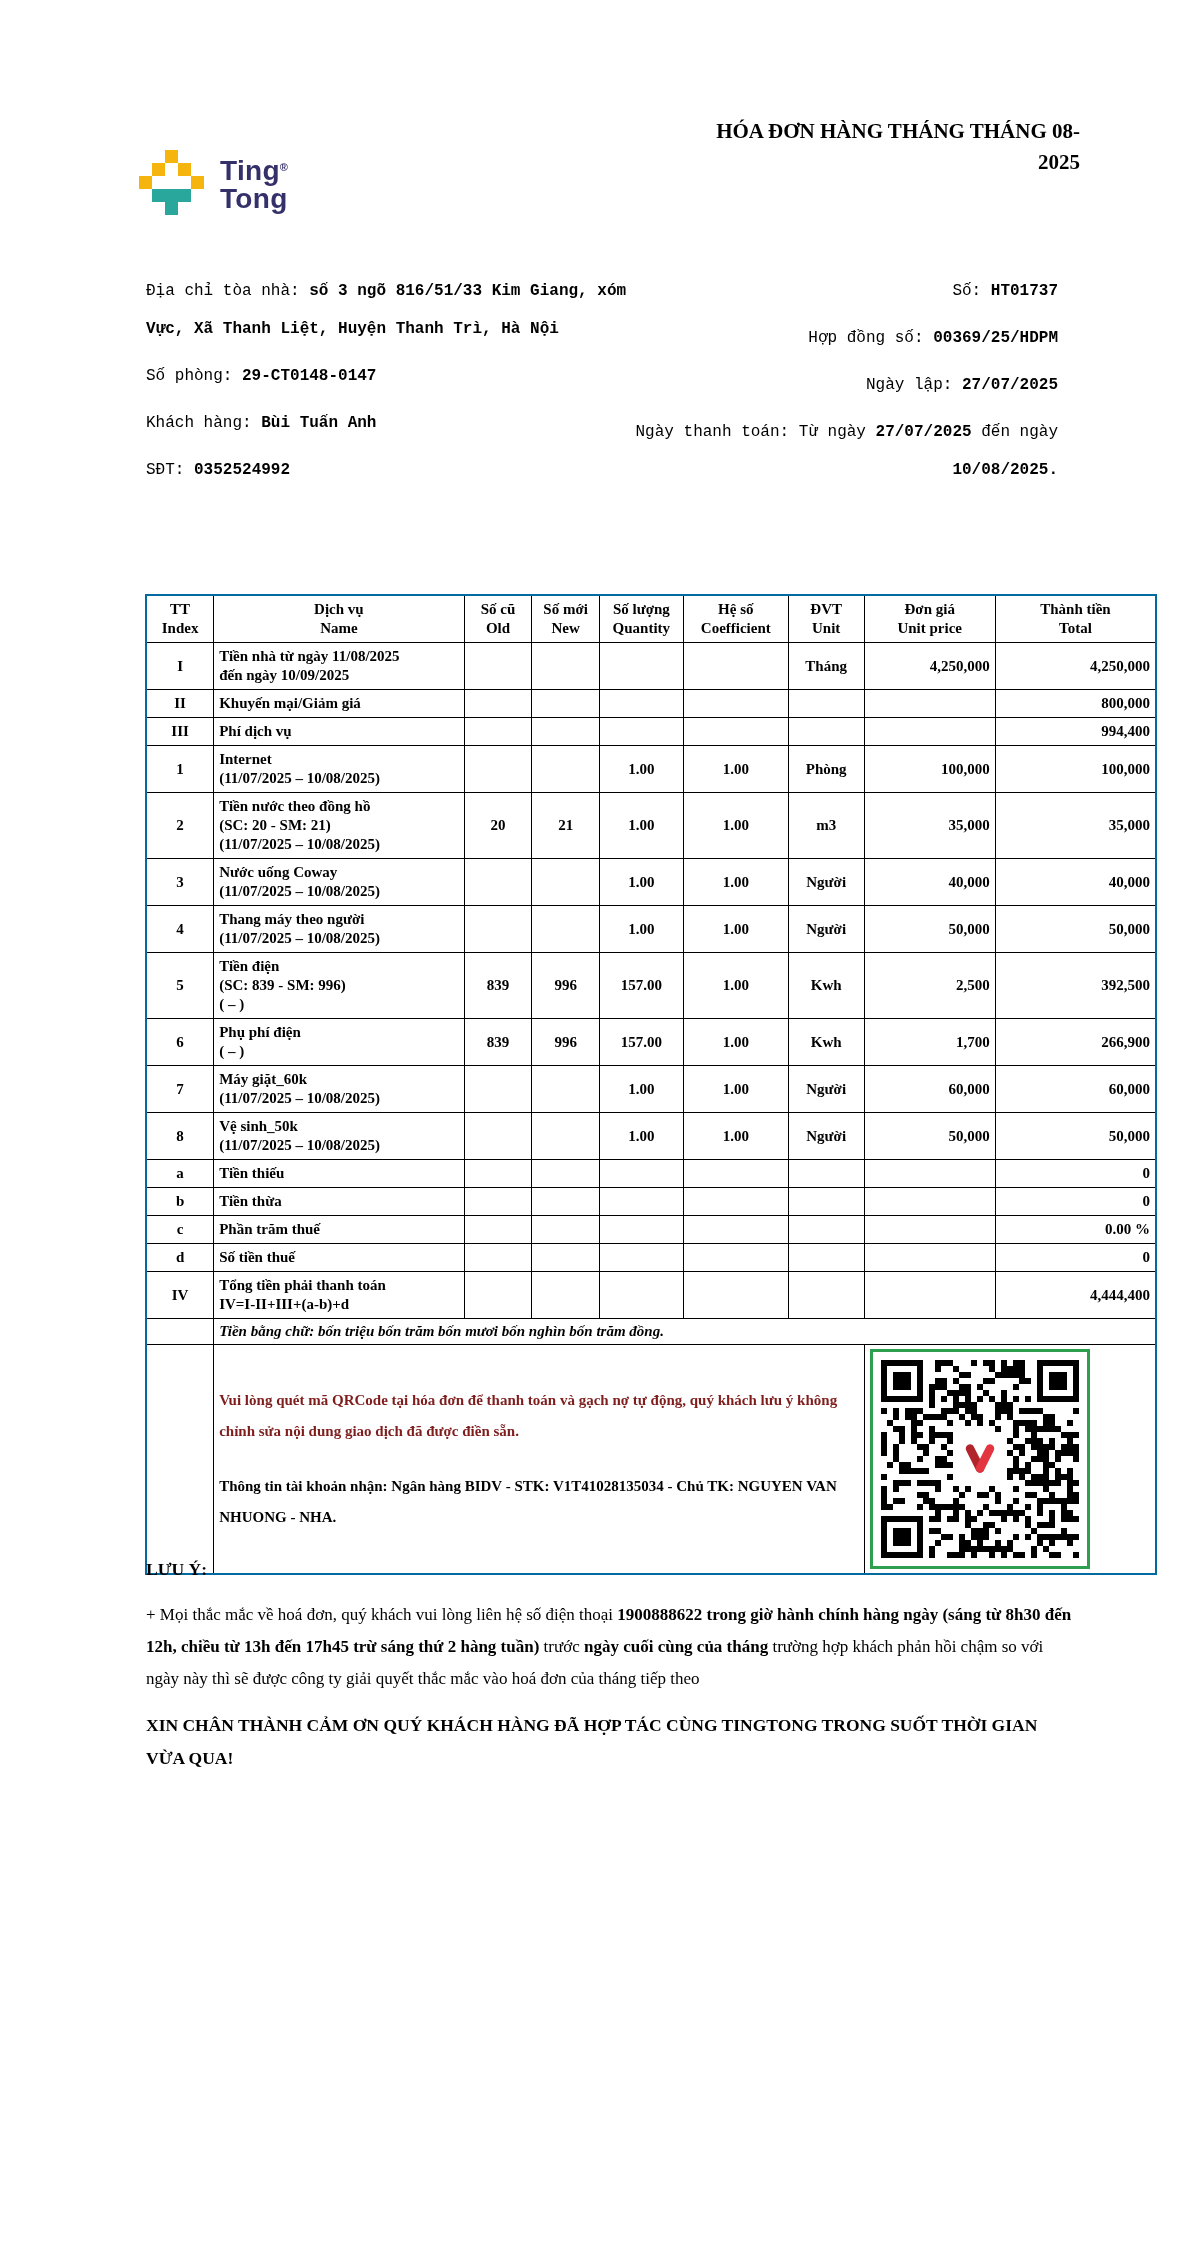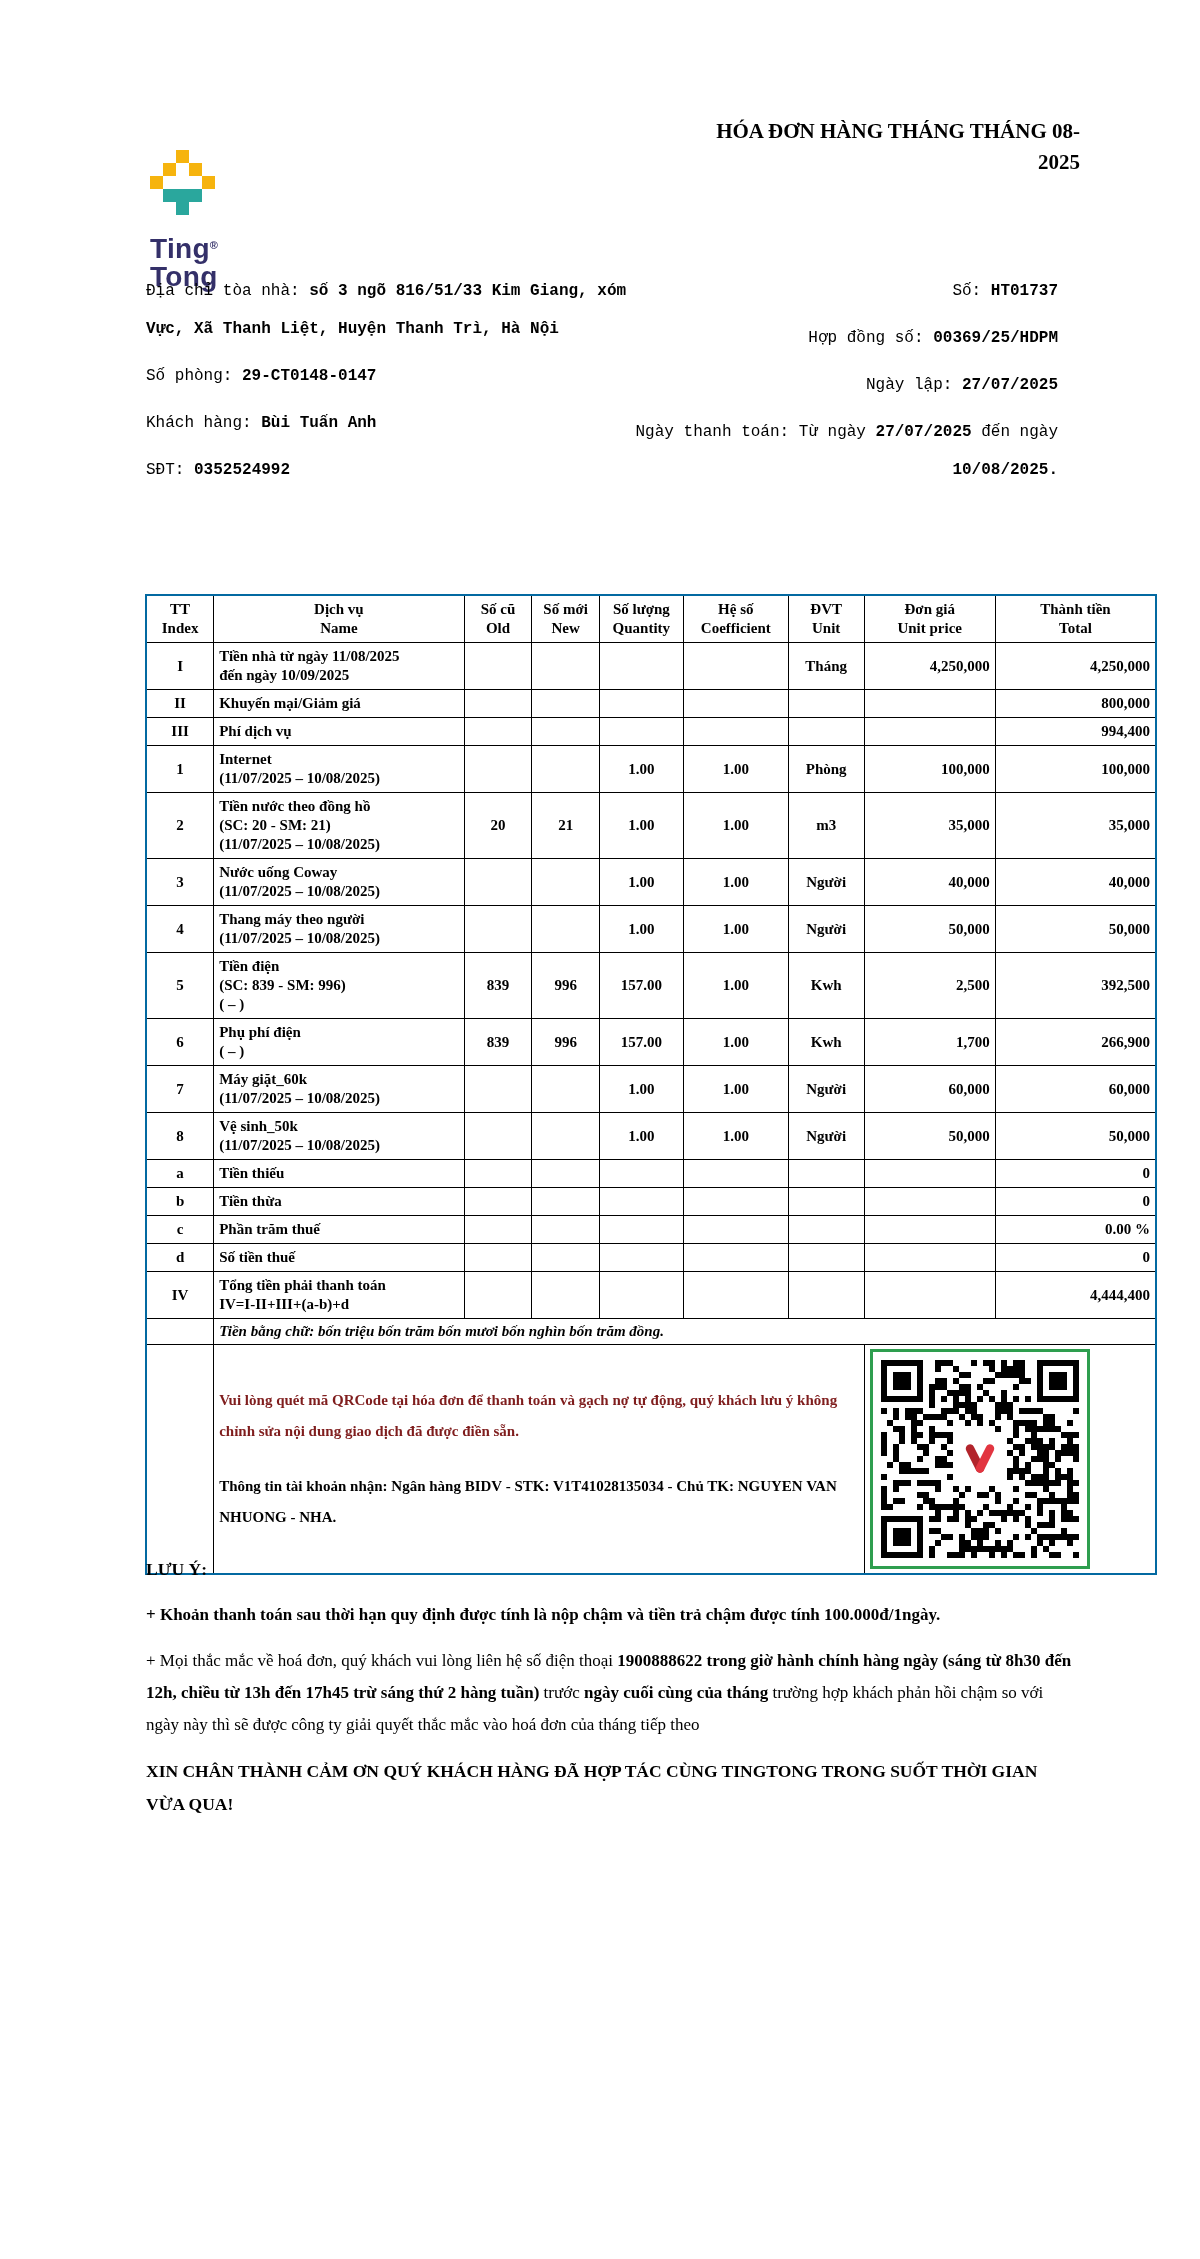--- a/index.html
+++ b/index.html
@@ -1,20 +1,20 @@
 <!DOCTYPE html>
 <html><head>
 <meta charset="utf-8">
 <style>
   html,body{margin:0;padding:0;background:#fff;}
   .page{position:relative;width:1200px;height:2259px;background:#fff;overflow:hidden;
         font-family:"Liberation Serif",serif;color:#000;}
 
   
-  .brand{position:absolute;left:150px;top:150px;display:flex;align-items:flex-start;gap:16px;flex-direction:column;}
+  .brand{position:absolute;left:139px;top:150px;display:flex;align-items:center;gap:16px;}
   .logo-icon{position:relative;width:65px;height:65px;}
   .logo-icon .cell{position:absolute;width:13px;height:13px;}
   .wordmark{font-family:"Liberation Sans",sans-serif;font-weight:bold;font-size:28px;
             line-height:28px;letter-spacing:.3px;}
   .wordmark sup{font-size:11px;vertical-align:9px;}
 
   
   .inv-title{position:absolute;right:120px;top:116px;width:400px;text-align:right;
              font-weight:bold;font-size:21px;line-height:31px;}
 
@@ -854,19 +854,18 @@
                 </div></div>
             </td>
           </tr>
         </tbody>
       </table>
   </div>
 
   <div class="notes">
     <p class="notes-heading">LƯU Ý:</p>
     <div id="notes-items">
-        <p class="note"><span class="b">+ Khoản thanh toán sau thời hạn quy định được tính là nộp chậm và tiền trả chậm được tính 100.000đ/1ngày.</span></p>
         <p class="note"><span>+ Mọi thắc mắc về hoá đơn, quý khách vui lòng liên hệ số điện thoại </span><span class="b">1900888622 trong giờ hành chính hàng ngày (sáng từ 8h30 đến 12h, chiều từ 13h đến 17h45 trừ sáng thứ 2 hàng tuần)</span><span> trước </span><span class="b">ngày cuối cùng của tháng</span><span> trường hợp khách phản hồi chậm so với ngày này thì sẽ được công ty giải quyết thắc mắc vào hoá đơn của tháng tiếp theo</span></p>
       </div>
     <p class="closing">XIN CHÂN THÀNH CẢM ƠN QUÝ KHÁCH HÀNG ĐÃ HỢP TÁC CÙNG TINGTONG TRONG SUỐT THỜI GIAN VỪA QUA!</p>
   </div>
 
 </div>
 
 </body></html>

